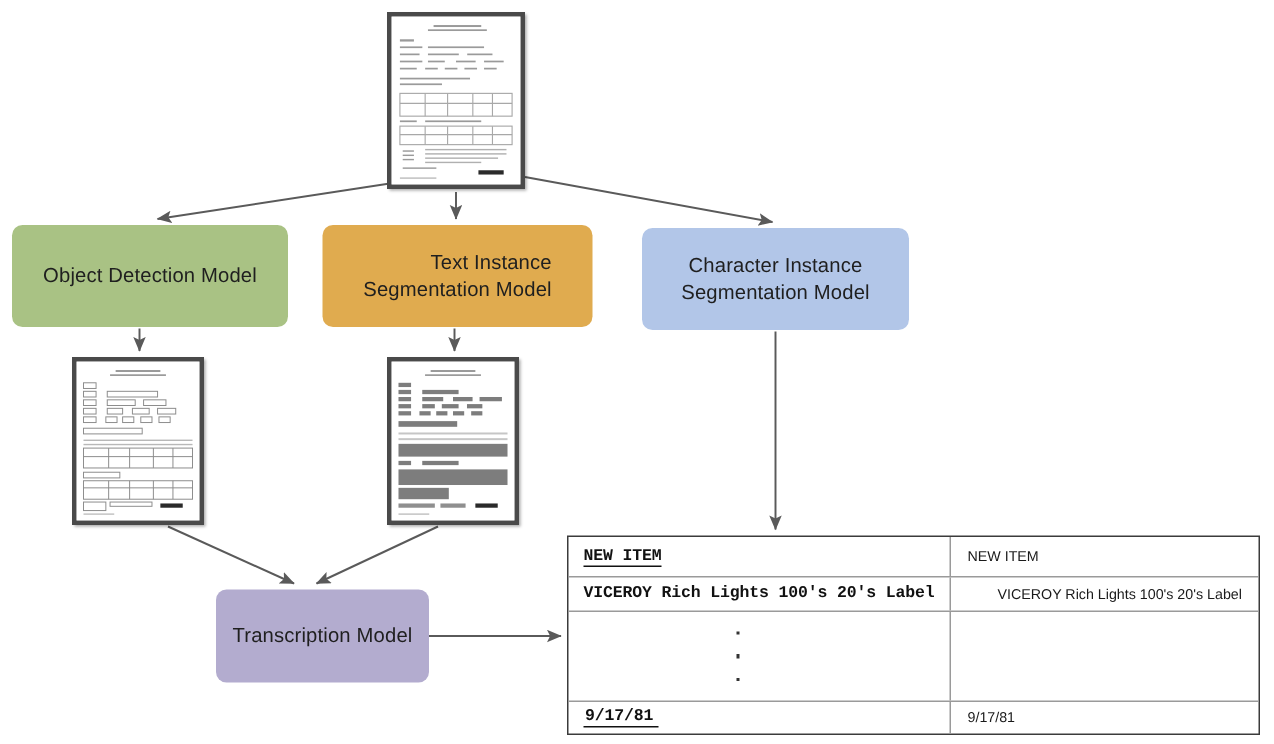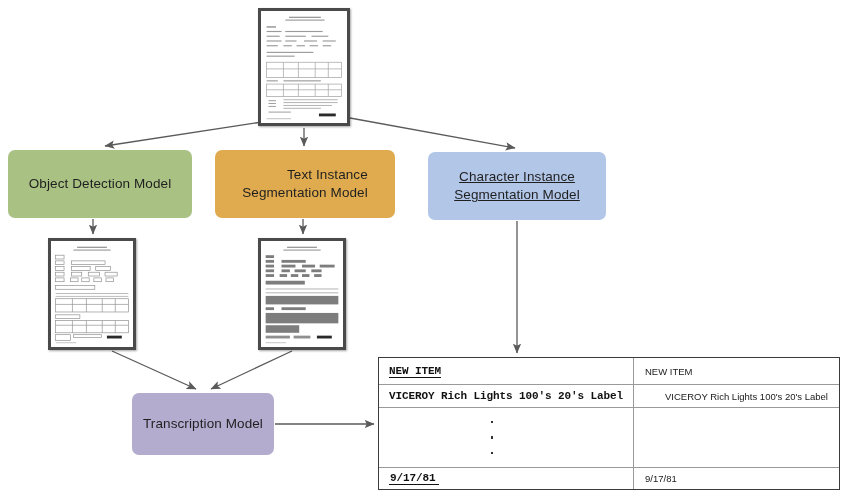--- a/index.html
+++ b/index.html
@@ -48,24 +48,23 @@
     background: #a9c284;
   }
   #box-text-instance {
     left: 215px; top: 150px; width: 180px; height: 68px;
     background: #e0ab4f;
     text-align: right;
   }
   #box-character-instance {
     left: 428px; top: 152px; width: 178px; height: 68px;
     background: #b2c6e8;
-    text-decoration: underline;
   }
   #box-transcription {
-    left: 132px; top: 393px; width: 142px; height: 62px;
+    left: 144px; top: 393px; width: 142px; height: 62px;
     background: #b3accf;
   }
   .pbox span { display: block; }
 
   
   .doc {
     position: absolute;
     background: #ffffff;
     border: 3px solid #4a4a4a;
     box-sizing: border-box;

